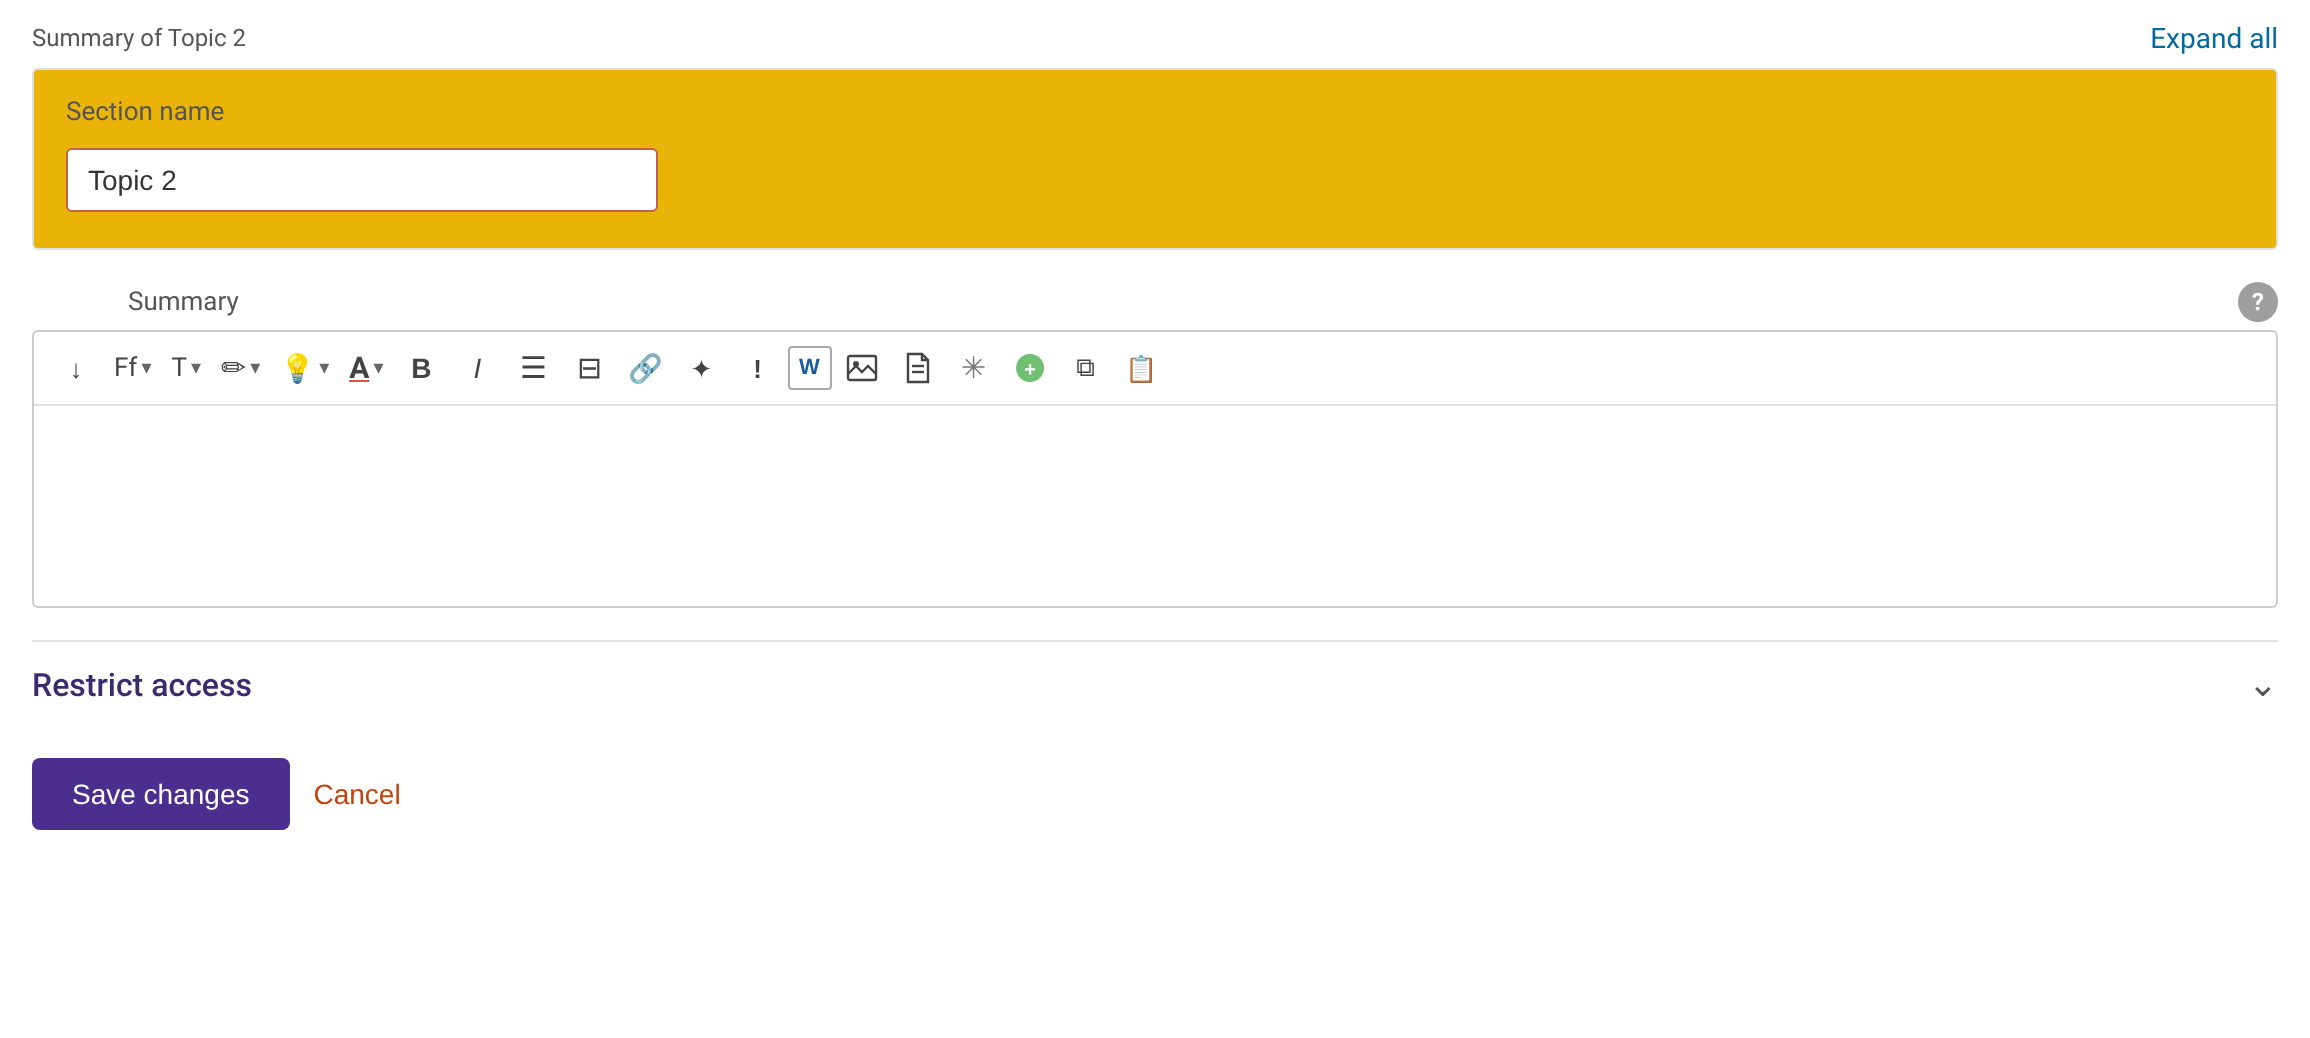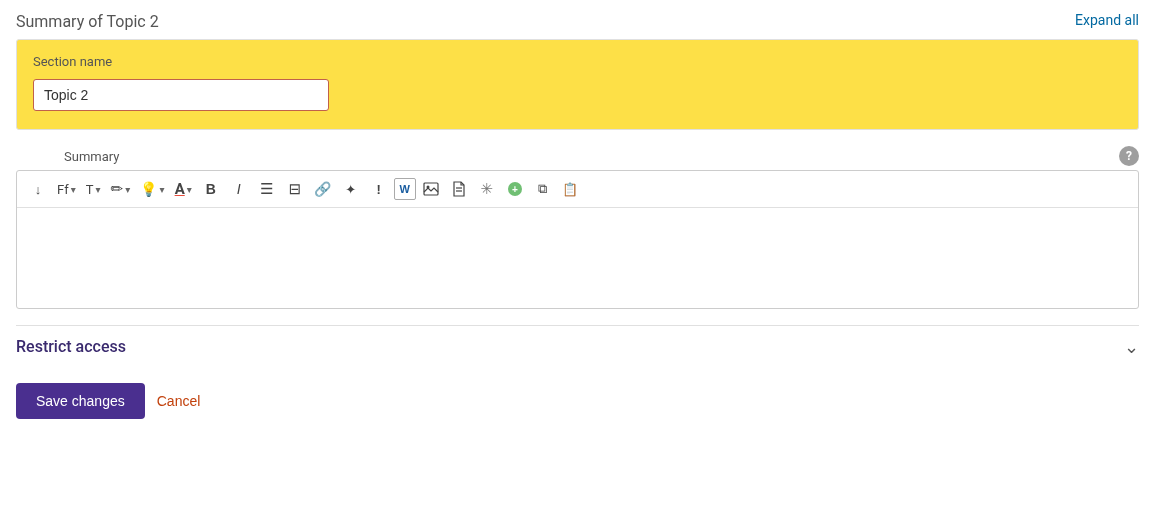--- a/index.html
+++ b/index.html
@@ -11,37 +11,37 @@
       width: 1155px;
       min-height: 519px;
     }
 
     .page-wrapper {
       padding: 12px 16px 16px 16px;
       position: relative;
     }
 
     .page-title {
-      font-size: 16px;
+      font-size: 12px;
       color: #555;
       margin-bottom: 8px;
     }
 
     .expand-all-link {
       position: absolute;
       top: 12px;
       right: 16px;
       color: #0369a1;
       font-size: 14px;
       cursor: pointer;
       text-decoration: none;
     }
 
     .section-panel {
-      background: #fde047;
+      background: #eab308;
       border: 1px solid #e0e0e0;
       border-radius: 3px;
       padding: 14px 16px 18px 16px;
       margin-bottom: 16px;
     }
 
     .section-label {
       font-size: 13px;
       color: #555;
       margin-bottom: 10px;

